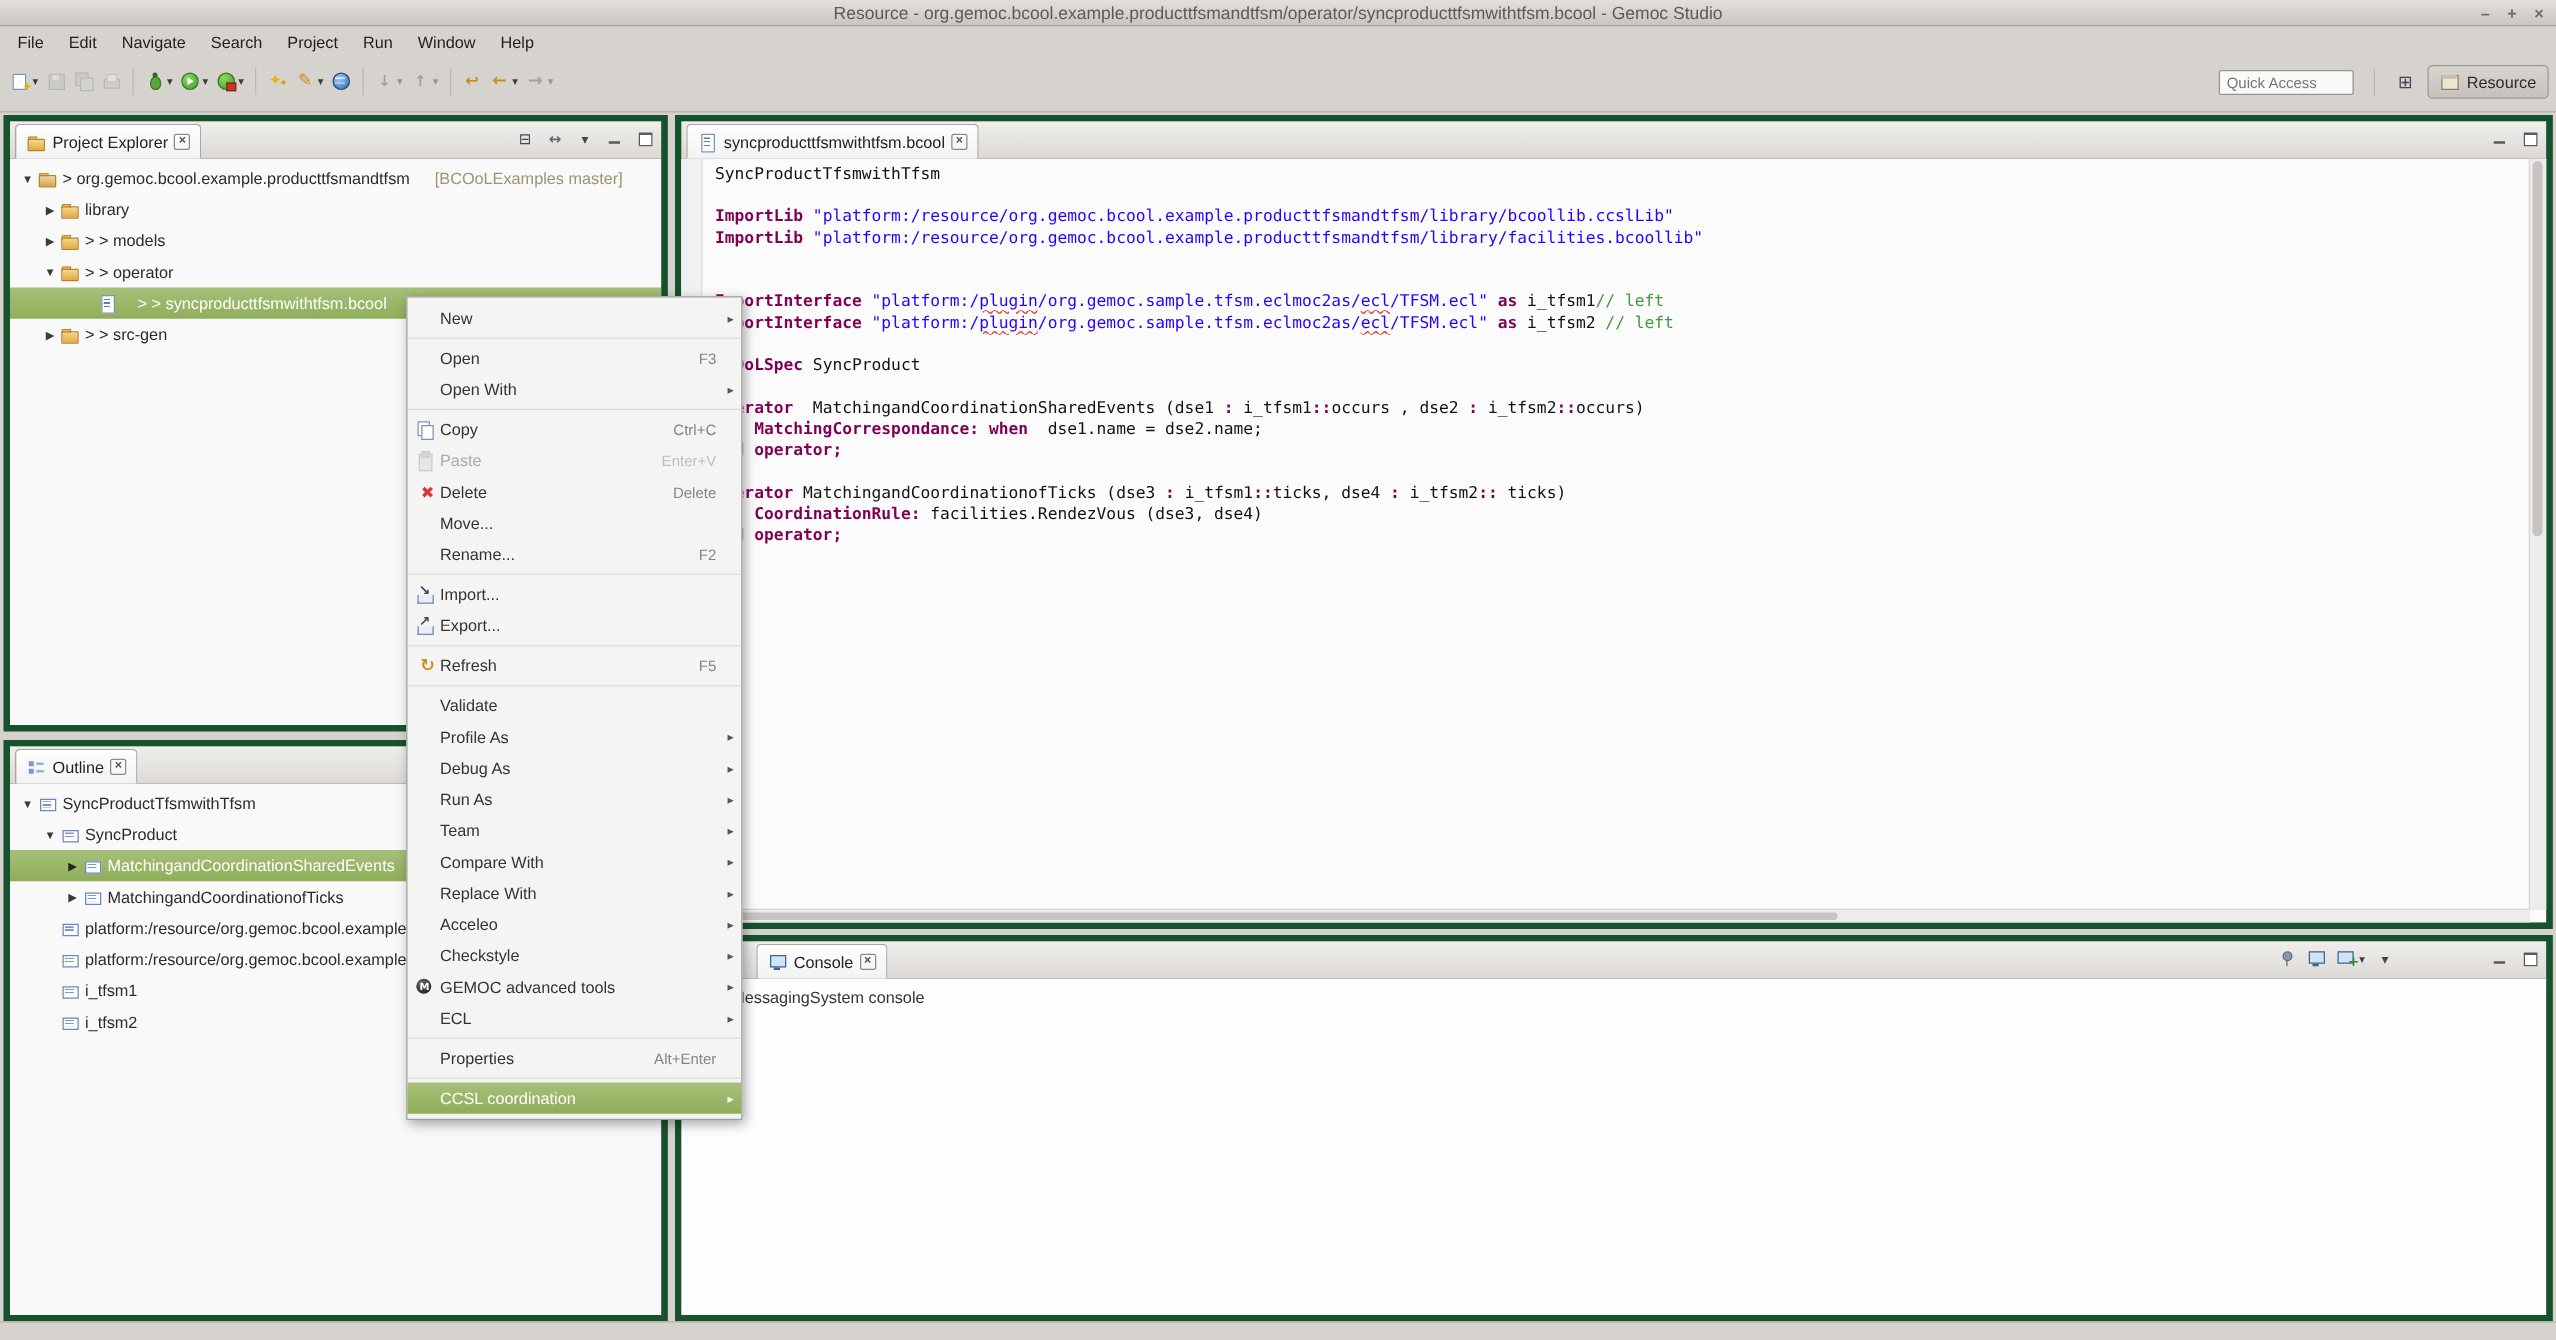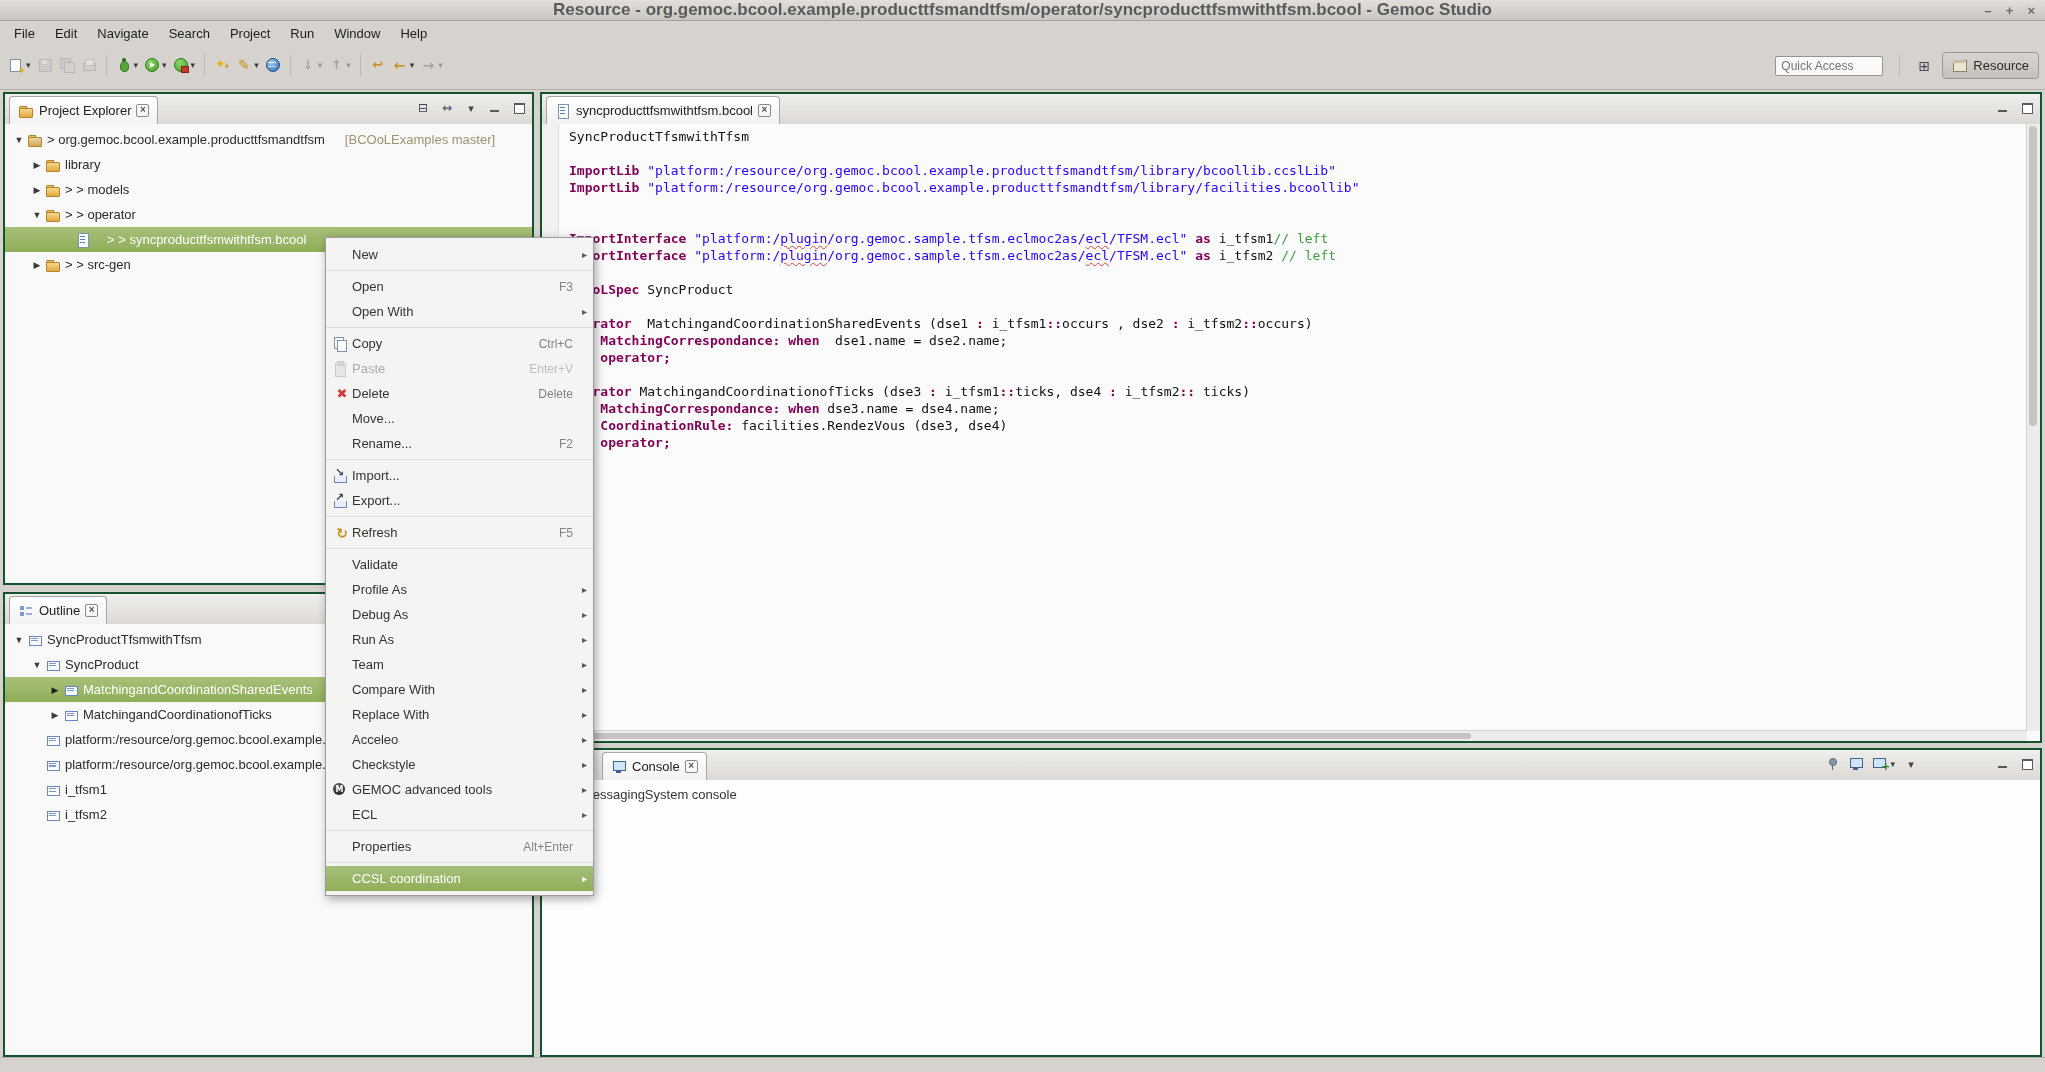--- a/index.html
+++ b/index.html
@@ -2,21 +2,21 @@
 <html><head>
 <meta charset="utf-8">
 <style>
   html,body{margin:0;padding:0;background:#b8b4b0}
   .app{position:relative;width:2045px;height:1072px;background:#d6d2ce;
        font-family:"Liberation Sans",sans-serif;font-size:13px;color:#2b2b2b;overflow:hidden}
 
   
   .titlebar{position:absolute;left:0;top:0;width:100%;height:20px;
             background:linear-gradient(#e2dfdc,#c9c5c1);border-bottom:1px solid #a5a19d;text-align:center}
-  .title{line-height:20px;font-weight:bold;color:#5a5a5a;font-size:17px}
+  .title{line-height:20px;font-weight:normal;color:#5a5a5a;font-size:14px}
   .winbtns{position:absolute;right:10px;top:0;height:20px;display:flex;gap:14px;align-items:center;
            color:#6a6a6a;font-weight:bold;font-size:13px}
   .winbtns span{cursor:default}
 
   
   .menubar{position:absolute;left:0;top:21px;width:100%;height:24px;display:flex;align-items:center;padding-left:4px}
   .mb-item{padding:3px 10px;font-size:13px;color:#1e1e1e}
 
   
   .toolbar{position:absolute;left:0;top:45px;width:100%;height:44px;border-bottom:1px solid #b3afab}
@@ -100,21 +100,21 @@
   .ic-collapseall::before{content:"⊟";font-size:12px;color:#445}
   .ic-link::before{content:"↔";font-size:12px;color:#667;font-weight:bold}
   .ic-viewmenu::before{content:"▾";font-size:11px;color:#444}
   .ic-min::before{content:"";position:absolute;left:3px;top:10px;width:9px;height:2px;background:#5a5a5a}
   .ic-max::before{content:"";position:absolute;left:3px;top:3px;width:9px;height:8px;background:#fff;border:1px solid #5a5a5a;border-top:2px solid #5a5a5a}
   .ic-openpersp{font-size:14px;color:#445}
   .ic-persp::before{content:"";position:absolute;left:1px;top:2px;width:12px;height:10px;background:#ece5d3;border:1px solid #8a7f63}
   .ic-persp::after{content:"";position:absolute;left:1px;top:2px;width:12px;height:3px;background:#c8bfa4}
 
   
-  .panel{position:absolute;background:#000000;border:2px solid #14532d;box-sizing:border-box}
+  .panel{position:absolute;background:#000000;border:5px solid #14532d;box-sizing:border-box}
   #explorer{left:3px;top:92px;width:531px;height:493px}
   #outline{left:3px;top:592px;width:531px;height:465px}
   #editor{left:540px;top:92px;width:1502px;height:651px}
   #console{left:540px;top:748px;width:1502px;height:309px}
   .tabbar{position:relative;height:30px;background:linear-gradient(#f0eeec,#dcd9d5);
           border-bottom:1px solid #b0acaa;display:flex;align-items:flex-end}
   .tab{display:flex;align-items:center;gap:5px;height:27px;margin-left:4px;padding:0 8px;
        background:linear-gradient(#fefefe,#f2f2f2);border:1px solid #a9a5a1;border-bottom:none;
        border-radius:4px 4px 0 0;font-size:13px;color:#222;white-space:nowrap}
   .tabclose{display:inline-block;width:11px;height:11px;border:1px solid #8a8a8a;border-radius:2px;
@@ -408,21 +408,20 @@
           <div class="cline"><span class="tk-k">ImportInterface</span><span class="tk-p"> </span><span class="tk-s">"platform:/</span><span class="tk-u">plugin</span><span class="tk-s">/org.gemoc.sample.tfsm.eclmoc2as/</span><span class="tk-u">ecl</span><span class="tk-s">/TFSM.ecl"</span><span class="tk-p"> </span><span class="tk-k">as</span><span class="tk-p"> i_tfsm1</span><span class="tk-c">// left</span></div>
           <div class="cline"><span class="tk-k">ImportInterface</span><span class="tk-p"> </span><span class="tk-s">"platform:/</span><span class="tk-u">plugin</span><span class="tk-s">/org.gemoc.sample.tfsm.eclmoc2as/</span><span class="tk-u">ecl</span><span class="tk-s">/TFSM.ecl"</span><span class="tk-p"> </span><span class="tk-k">as</span><span class="tk-p"> i_tfsm2 </span><span class="tk-c">// left</span></div>
           <div class="cline"></div>
           <div class="cline"><span class="tk-k">BCOoLSpec</span><span class="tk-p"> SyncProduct</span></div>
           <div class="cline"></div>
           <div class="cline"><span class="tk-k">operator</span><span class="tk-p">  MatchingandCoordinationSharedEvents (dse1 </span><span class="tk-k">:</span><span class="tk-p"> i_tfsm1</span><span class="tk-k">::</span><span class="tk-p">occurs , dse2 </span><span class="tk-k">:</span><span class="tk-p"> i_tfsm2</span><span class="tk-k">::</span><span class="tk-p">occurs)</span></div>
           <div class="cline"><span class="tk-p">    </span><span class="tk-k">MatchingCorrespondance:</span><span class="tk-p"> </span><span class="tk-k">when</span><span class="tk-p">  dse1.name = dse2.name;</span></div>
           <div class="cline"><span class="tk-k">end</span><span class="tk-p"> </span><span class="tk-k">operator;</span></div>
           <div class="cline"></div>
           <div class="cline"><span class="tk-k">operator</span><span class="tk-p"> MatchingandCoordinationofTicks (dse3 </span><span class="tk-k">:</span><span class="tk-p"> i_tfsm1</span><span class="tk-k">::</span><span class="tk-p">ticks, dse4 </span><span class="tk-k">:</span><span class="tk-p"> i_tfsm2</span><span class="tk-k">:: </span><span class="tk-p">ticks)</span></div>
-          <div class="cline"><span class="tk-p">    </span><span class="tk-k">MatchingCorrespondance:</span><span class="tk-p"> </span><span class="tk-k">when</span><span class="tk-p"> dse3.name = dse4.name;</span></div>
           <div class="cline"><span class="tk-p">    </span><span class="tk-k">CoordinationRule:</span><span class="tk-p"> facilities.RendezVous (dse3, dse4)</span></div>
           <div class="cline"><span class="tk-k">end</span><span class="tk-p"> </span><span class="tk-k">operator;</span></div>
         </div>
       <div class="vscroll">
         <div class="vthumb"></div>
       </div>
       <div class="hscroll">
         <div class="hthumb"></div>
       </div>
     </div>

